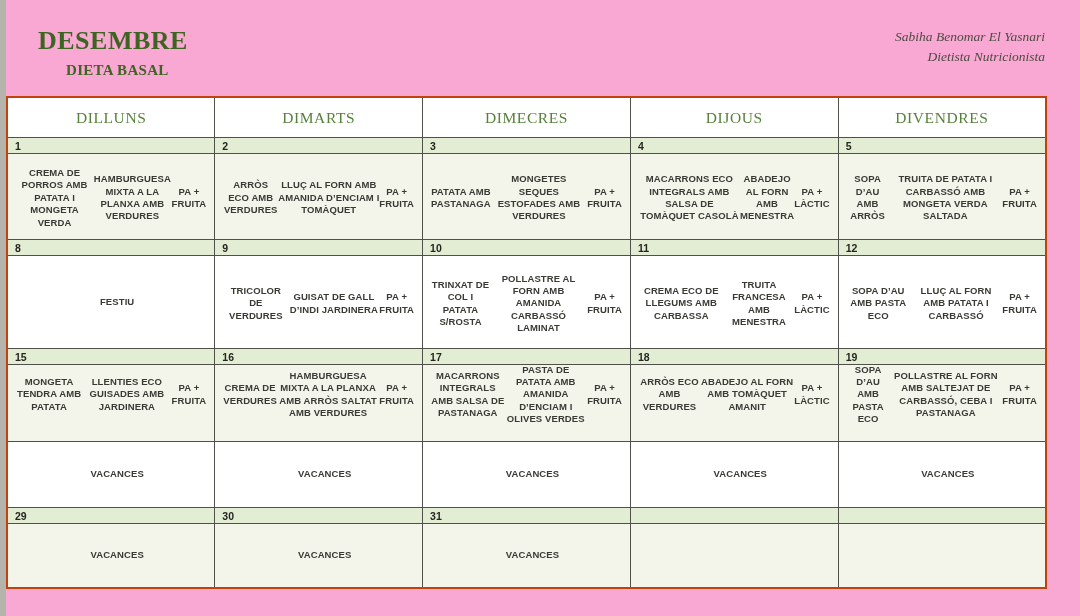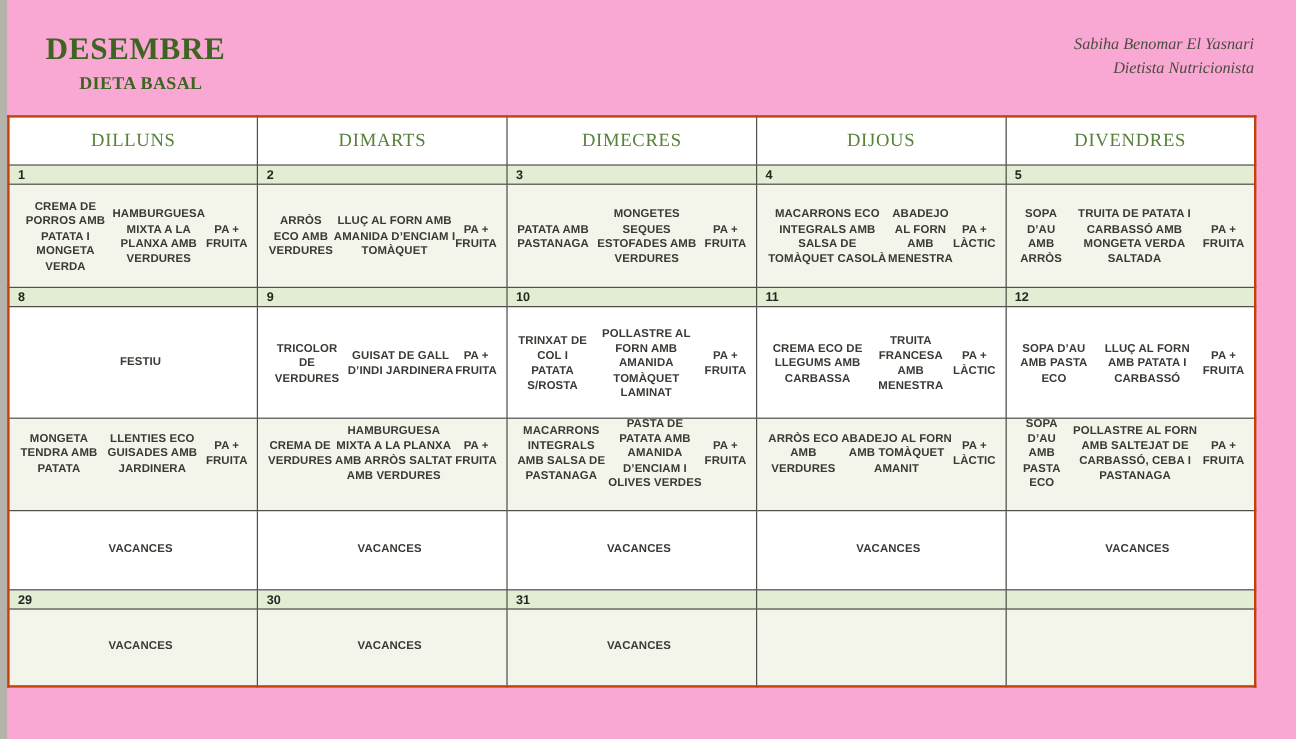--- a/index.html
+++ b/index.html
@@ -200,38 +200,45 @@
           <td>
             <div class="menu-inner">
               <div class="menu-line">TRICOLOR DE VERDURES</div>
               <div class="menu-line">GUISAT DE GALL D’INDI JARDINERA</div>
               <div class="menu-line">PA + FRUITA</div>
             </div>
           </td>
           <td>
             <div class="menu-inner">
               <div class="menu-line">TRINXAT DE COL I PATATA S/ROSTA</div>
-              <div class="menu-line">POLLASTRE AL FORN AMB AMANIDA TOMÀQUET LAMINAT</div>
+              <div class="menu-line">POLLASTRE AL FORN AMB AMANIDA CARBASSÓ LAMINAT</div>
               <div class="menu-line">PA + FRUITA</div>
             </div>
           </td>
           <td>
             <div class="menu-inner">
               <div class="menu-line">CREMA ECO DE LLEGUMS AMB CARBASSA</div>
               <div class="menu-line">TRUITA FRANCESA AMB MENESTRA</div>
               <div class="menu-line">PA + LÀCTIC</div>
             </div>
           </td>
           <td>
             <div class="menu-inner">
               <div class="menu-line">SOPA D’AU AMB PASTA ECO</div>
               <div class="menu-line">LLUÇ AL FORN AMB PATATA I CARBASSÓ</div>
               <div class="menu-line">PA + FRUITA</div>
             </div>
           </td>
+        </tr>
+        <tr class="date-row">
+          <td>15</td>
+          <td>16</td>
+          <td>17</td>
+          <td>18</td>
+          <td>19</td>
         </tr>
         <tr class="content-row content-row-2 alt">
           <td>
             <div class="menu-inner">
               <div class="menu-line">MONGETA TENDRA AMB PATATA</div>
               <div class="menu-line">LLENTIES ECO GUISADES AMB JARDINERA</div>
               <div class="menu-line">PA + FRUITA</div>
             </div>
           </td>
           <td>

